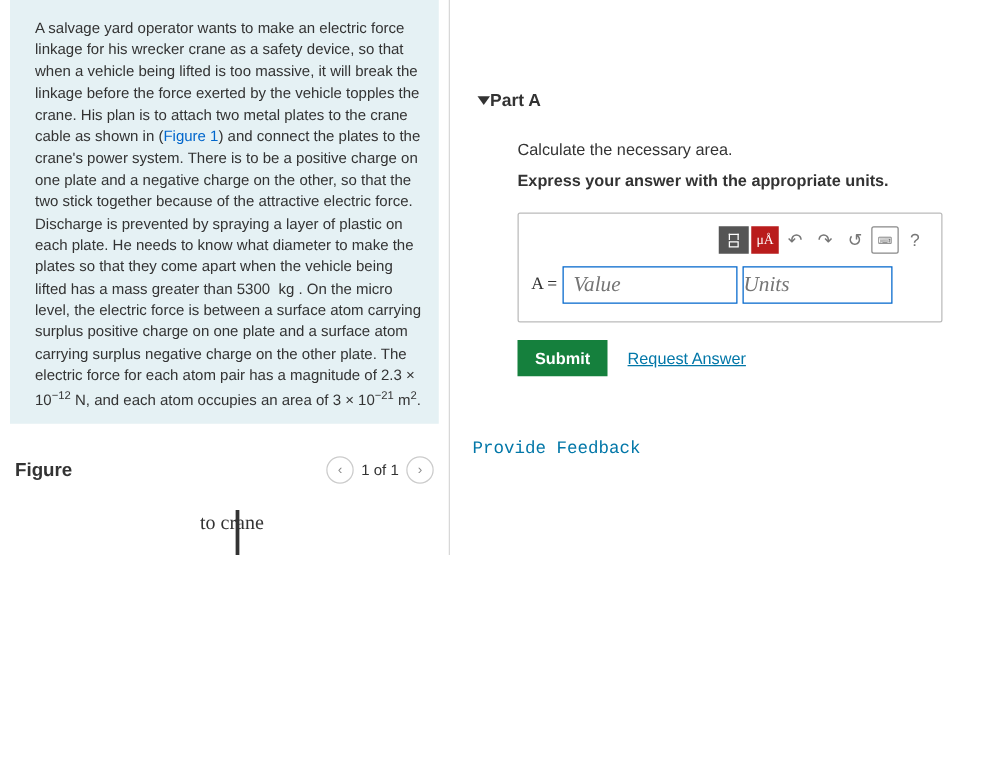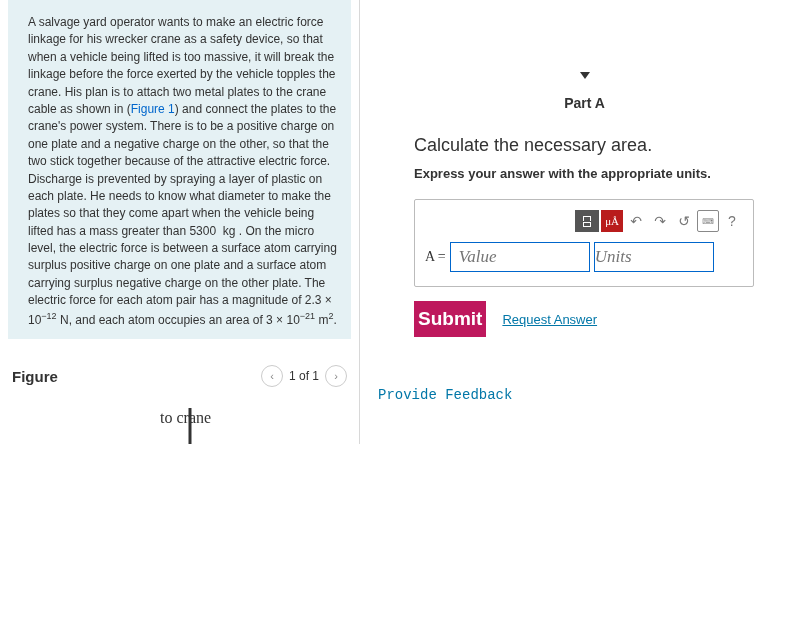--- a/index.html
+++ b/index.html
@@ -8,37 +8,37 @@
   .left-col { width: 360px; border-right: 1px solid #d8d8d8; padding: 0 8px 10px 8px; overflow: hidden; }
   .problem-box { background: #e5f1f4; padding: 14px 14px 10px 20px; margin-bottom: 22px; line-height: 1.45; font-size: 12px; }
   .problem-box a { color: #06c; text-decoration: none; }
   .sup { font-size: 9px; vertical-align: super; }
   .figure-head { display: flex; justify-content: space-between; align-items: center; padding: 4px 4px 6px 4px; }
   .figure-title { font-weight: bold; font-size: 15px; }
   .fig-nav { display: flex; align-items: center; gap: 6px; font-size: 12px; }
   .nav-btn { width: 22px; height: 22px; border: 1px solid #ccc; border-radius: 50%; display: flex; align-items: center; justify-content: center; color: #888; background: #fff; cursor: pointer; font-size: 11px; }
   .figure-body { text-align: center; padding-top: 10px; }
   .right-col { flex: 1; padding: 12px 18px; }
-  .part-head { display: flex; align-items: center; gap: 16px; margin: 60px 0 24px 4px; flex-direction: column; }
+  .part-head { display: flex; align-items: center; gap: 0; margin: 60px 0 24px 4px; }
   .part-head .caret { width: 0; height: 0; border-left: 5px solid transparent; border-right: 5px solid transparent; border-top: 7px solid #333; }
   .part-head .label { font-weight: bold; font-size: 14px; }
-  .instr { margin-left: 36px; font-size: 18px; margin-bottom: 10px; }
+  .instr { margin-left: 36px; font-size: 13px; margin-bottom: 10px; }
   .instr-bold { margin-left: 36px; font-size: 13px; font-weight: bold; margin-bottom: 18px; }
   .answer-box { margin-left: 36px; border: 1px solid #bbb; border-radius: 2px; width: 340px; padding: 10px 10px 14px 10px; margin-bottom: 14px; }
   .toolbar { display: flex; justify-content: flex-end; align-items: center; gap: 2px; margin-bottom: 10px; }
   .tool { width: 22px; height: 22px; display: flex; align-items: center; justify-content: center; color: #777; font-size: 14px; cursor: pointer; }
   .tool.fraction { background: #555; color: #fff; font-size: 10px; line-height: 1; flex-direction: column; gap: 1px; padding: 2px; width: 24px; height: 22px; }
   .tool.mua { background: #b91c1c; color: #fff; font-size: 11px; padding: 0 4px; width: auto; height: 22px; font-family: 'Times New Roman', serif; }
   .tool.kbd { border: 1px solid #888; border-radius: 2px; font-size: 8px; padding: 0 2px; }
   .input-row { display: flex; align-items: center; gap: 4px; }
   .eq-label { font-size: 14px; font-family: 'Times New Roman', serif; }
   .val-input { width: 140px; height: 30px; border: 1px solid #06c; font-family: 'Times New Roman', serif; font-size: 17px; color: #aaa; font-style: italic; padding: 0 8px; }
   .units-input { width: 120px; height: 30px; border: 1px solid #06c; font-family: 'Times New Roman', serif; font-size: 17px; color: #aaa; font-style: italic; padding: 0 0; }
   .actions { margin-left: 36px; display: flex; align-items: center; gap: 16px; }
-  .submit-btn { background: #be185d; color: #fff; border: none; padding: 7px 4px; font-size: 19px; font-weight: bold; cursor: pointer; }
+  .submit-btn { background: #15803d; color: #fff; border: none; padding: 7px 14px; font-size: 13px; font-weight: bold; cursor: pointer; }
   .req-link { color: #0277a8; text-decoration: underline; font-size: 13px; cursor: pointer; }
   .feedback { color: #0277a8; font-size: 14px; margin-top: 50px; cursor: pointer; font-family: Liberation Mono, monospace; }
   
   .fig-label { font-family: 'Times New Roman', serif; font-size: 16px; fill: #333; }
   .plus-minus { fill: #fff; font-size: 12px; font-weight: bold; }
   .car-body { fill: #a5a297; }
   .road { fill: #a5a297; }
 </style>
 </head>
 <body>

